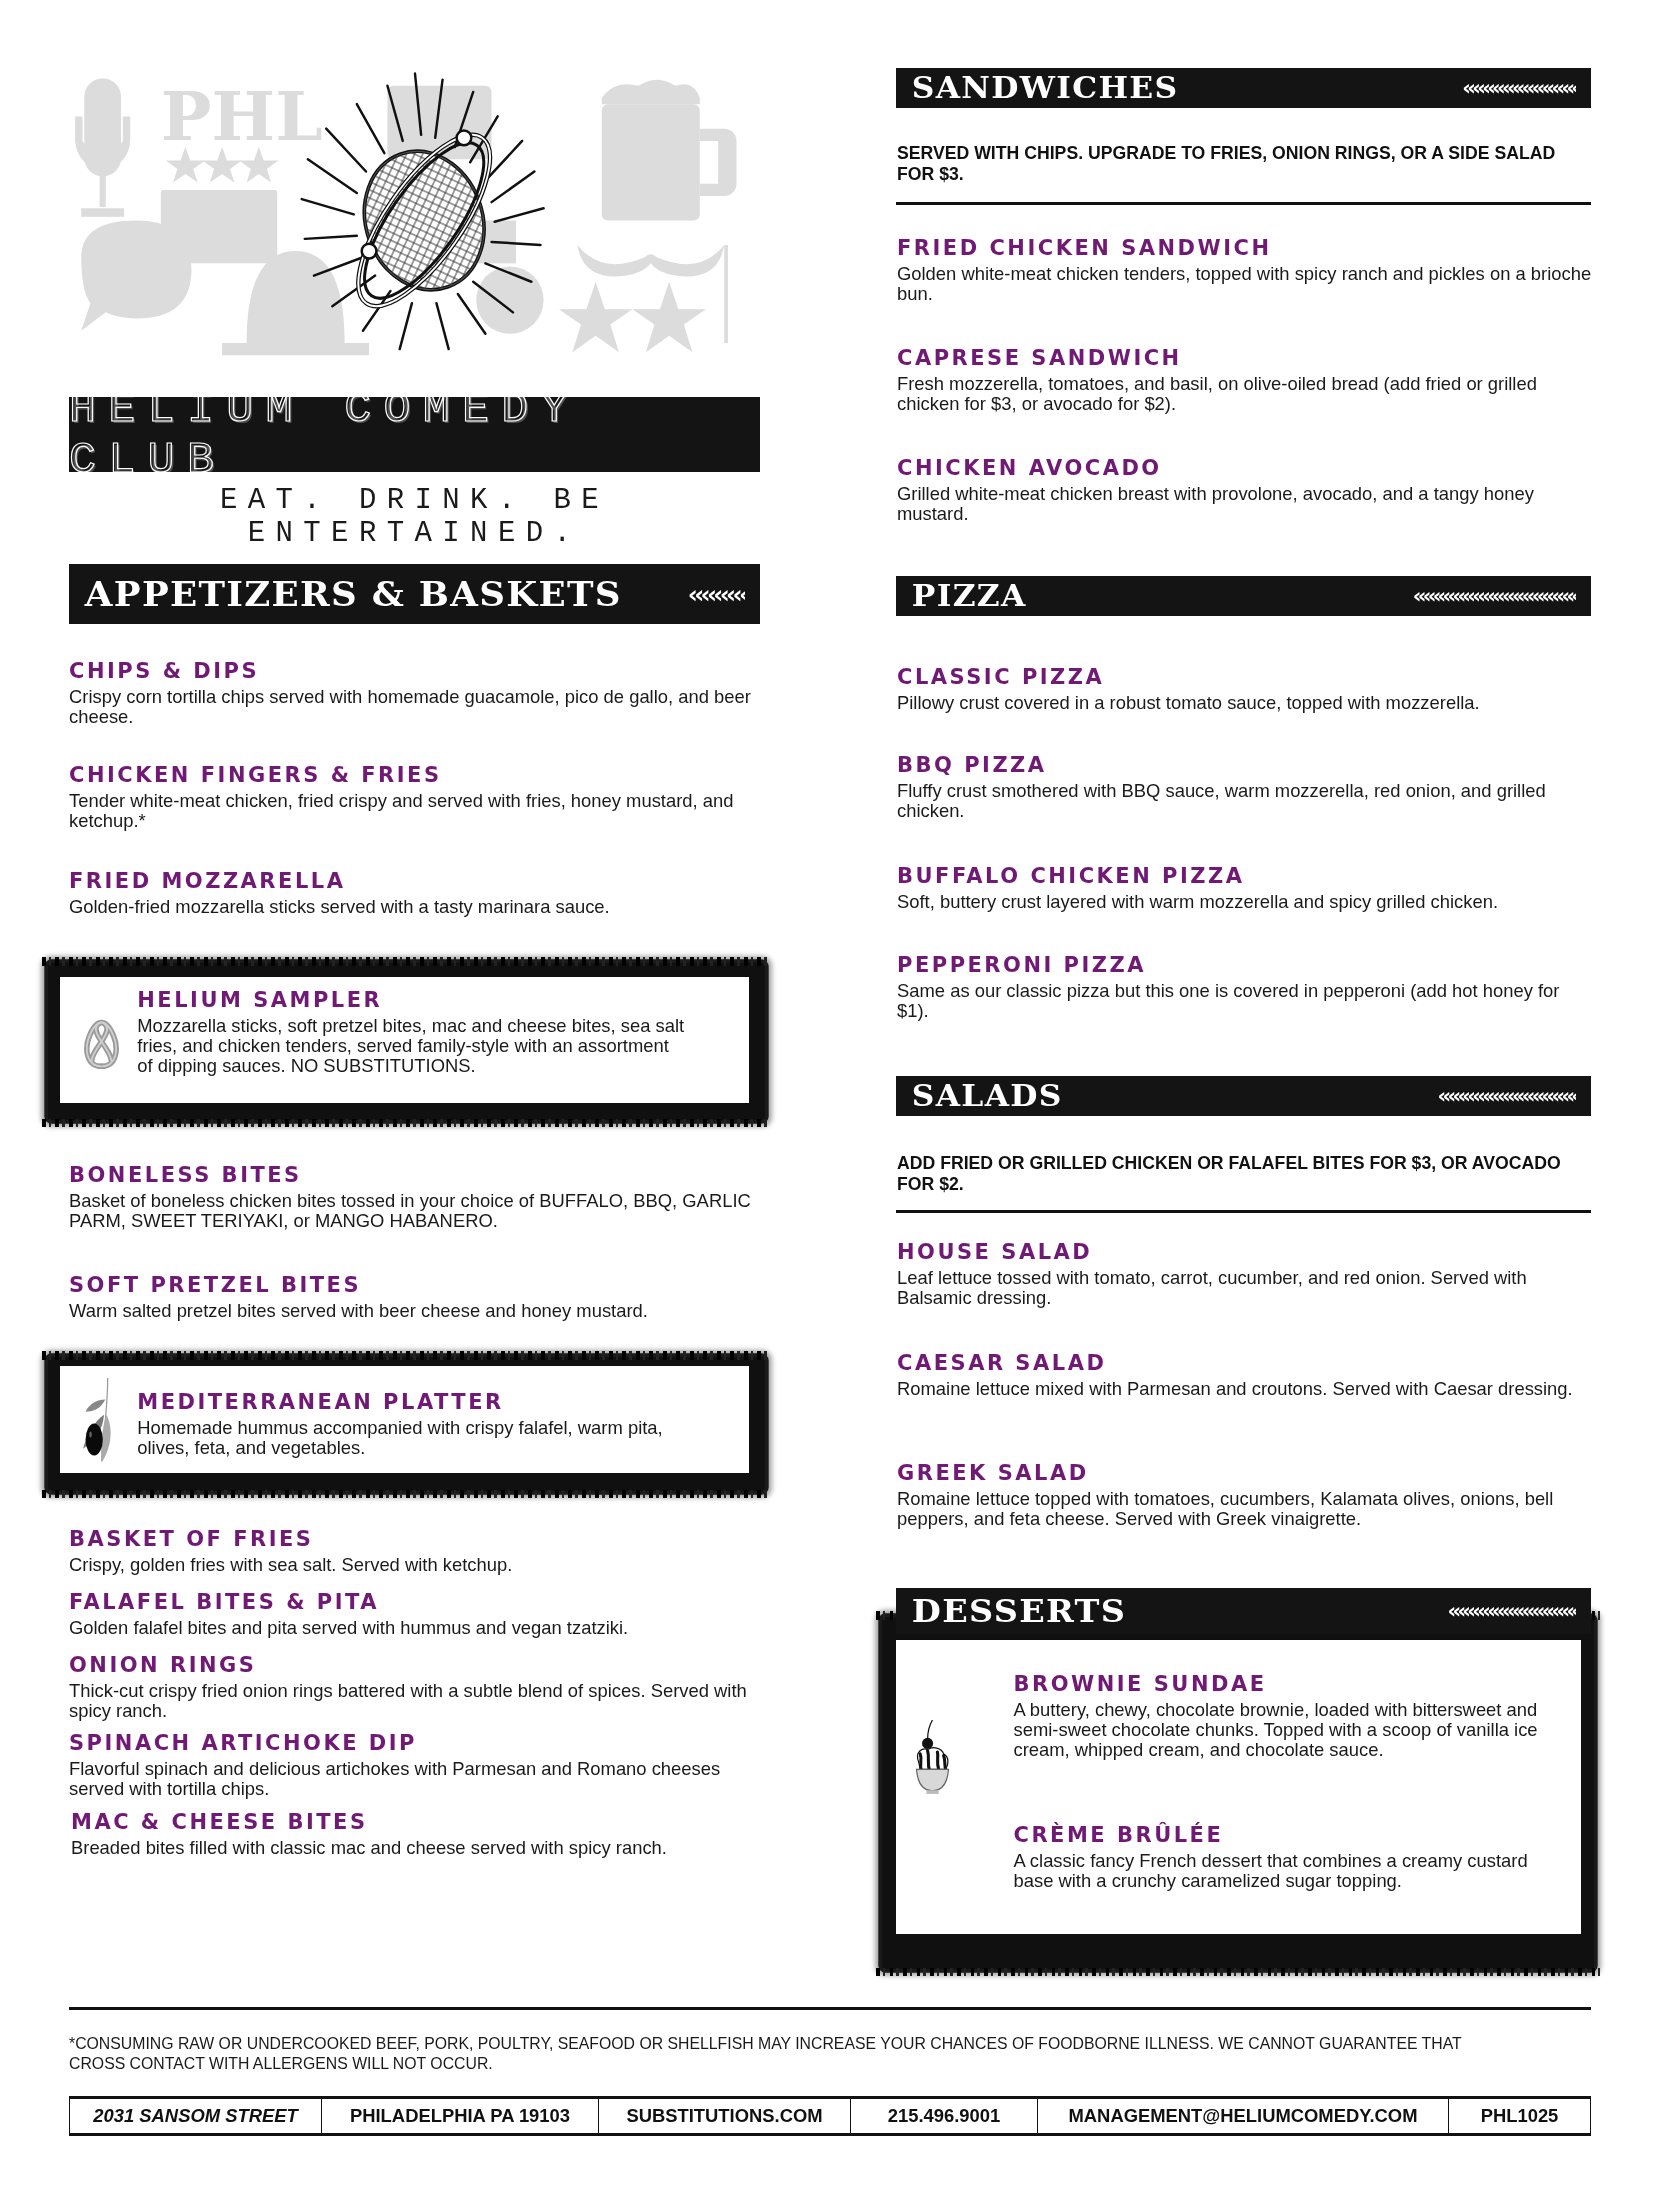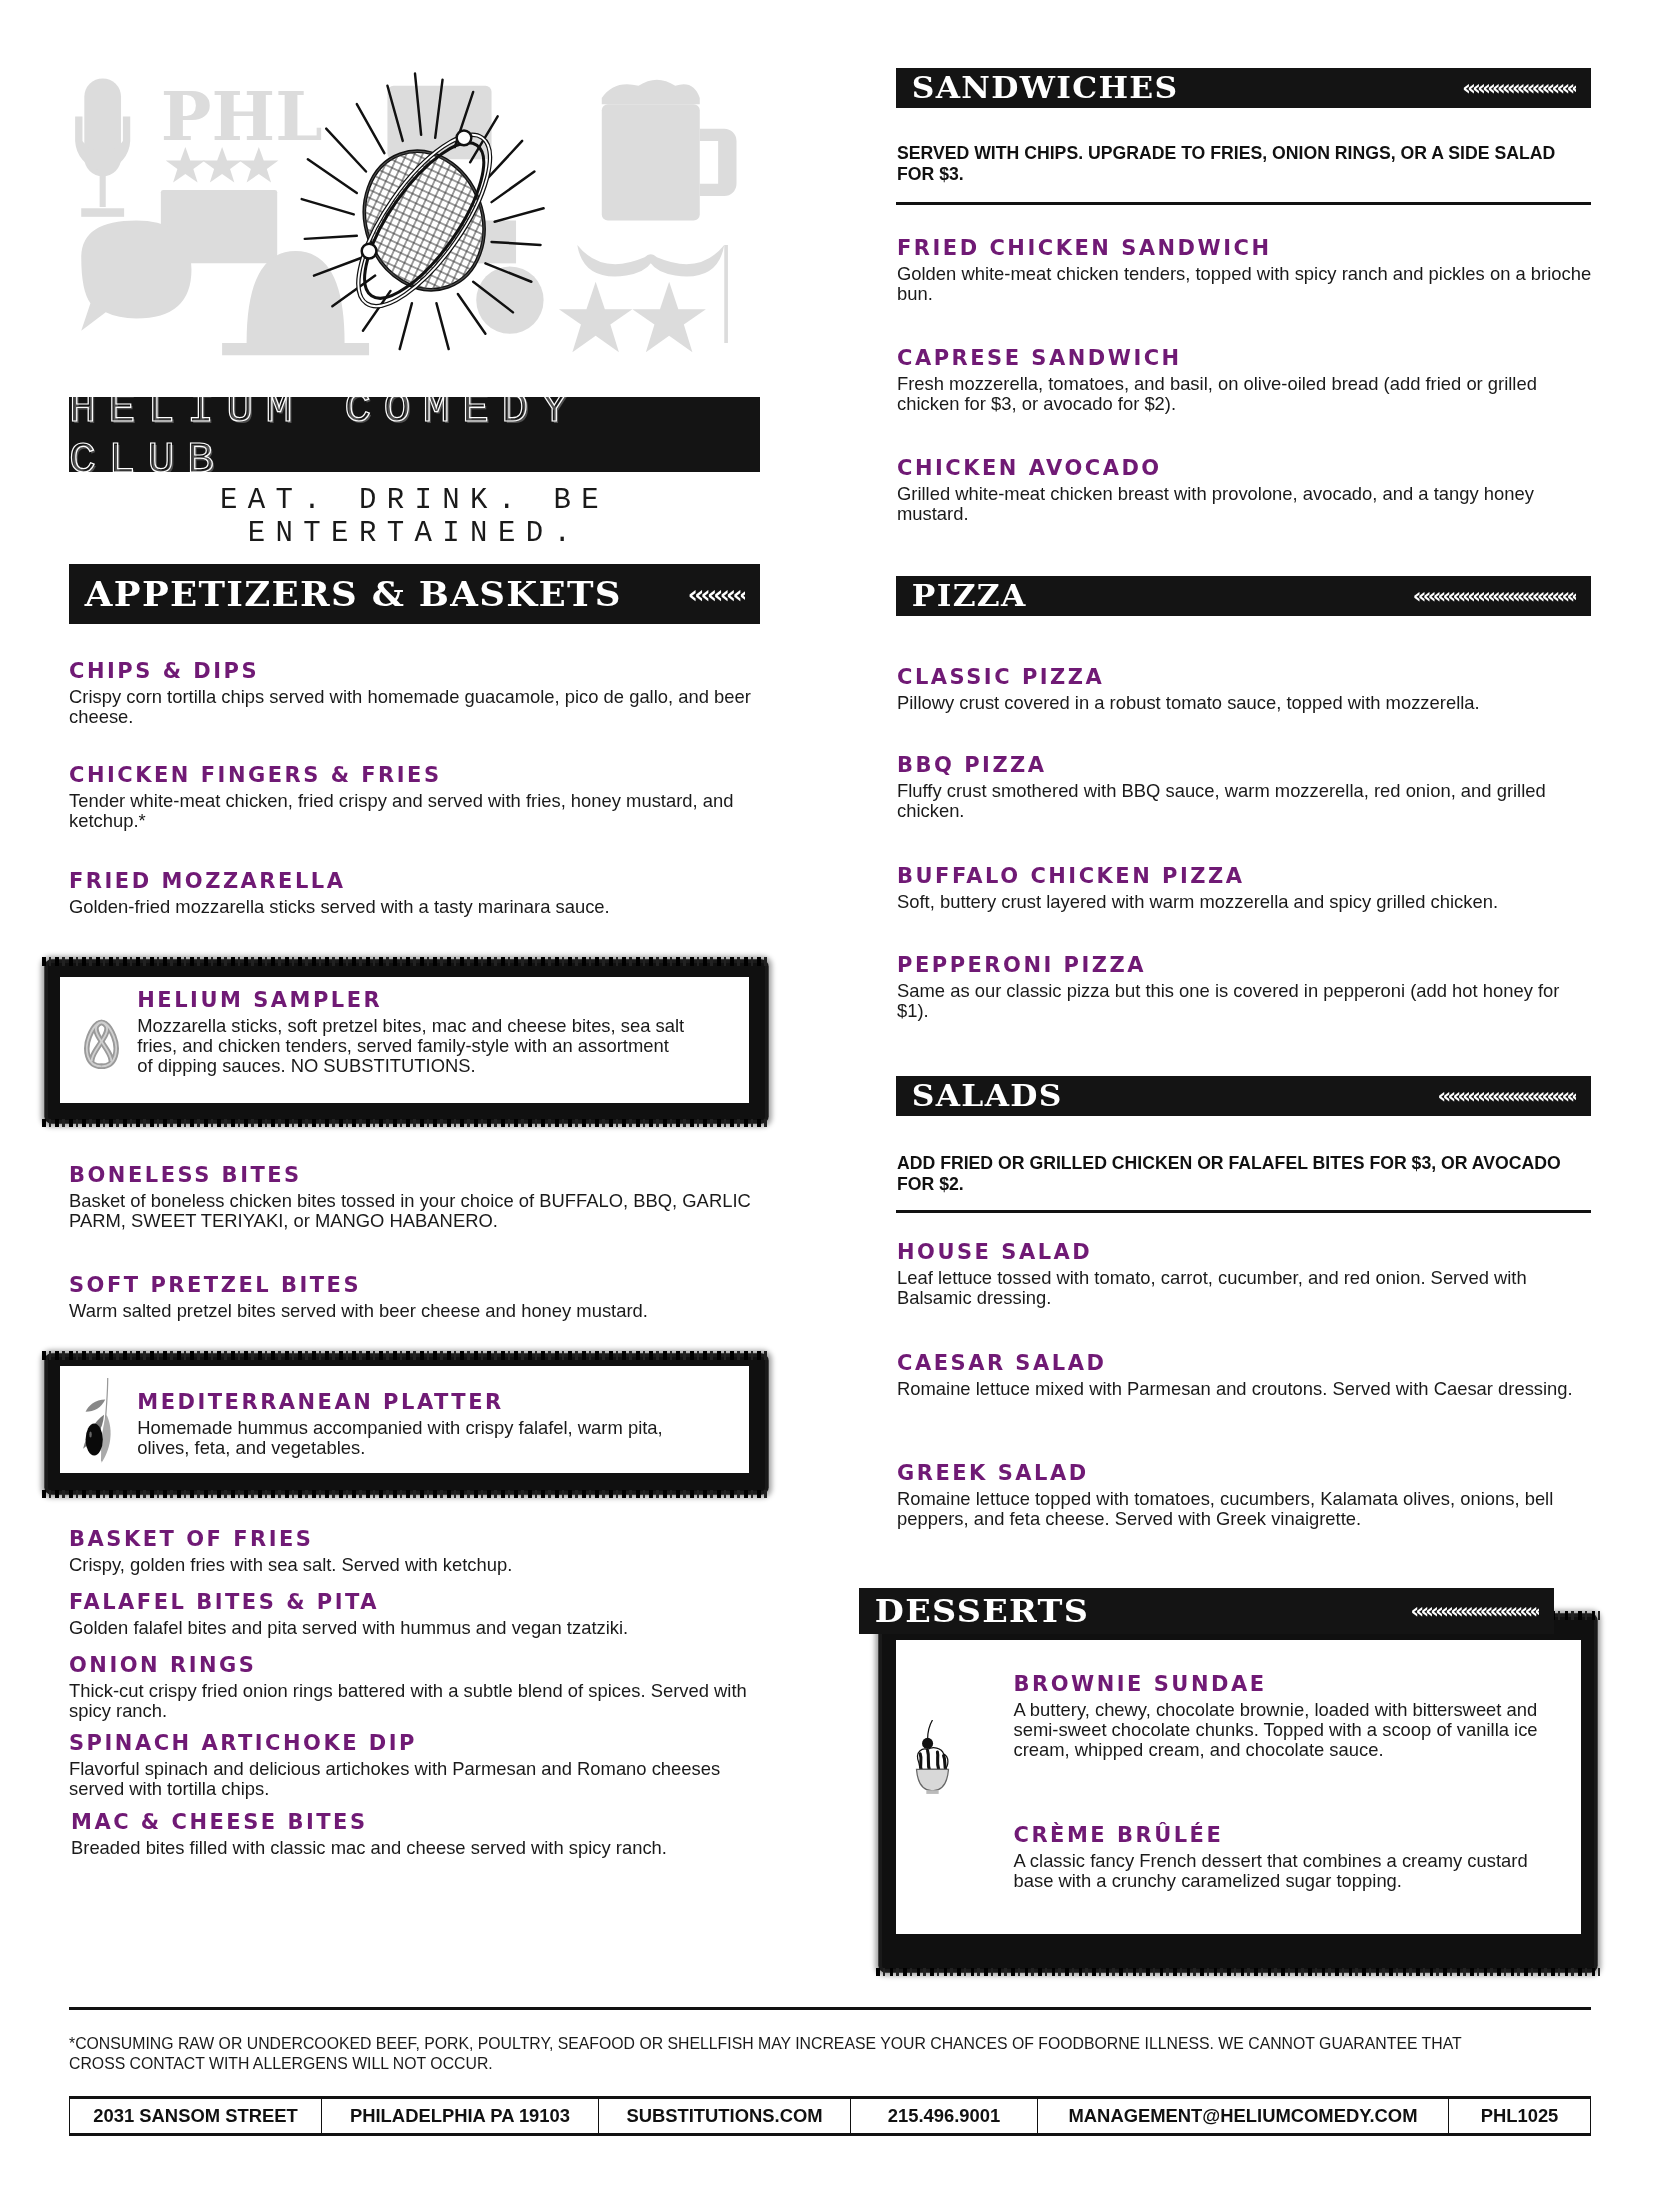--- a/index.html
+++ b/index.html
@@ -298,29 +298,29 @@
     <div class="item" style="left:118px; top:32px; width:539px;">
       <div class="name">BROWNIE SUNDAE</div>
       <div class="desc">A buttery, chewy, chocolate brownie, loaded with bittersweet and semi-sweet chocolate chunks.  Topped with a scoop of vanilla ice cream, whipped cream, and chocolate sauce.</div>
     </div>
     <div class="item" style="left:118px; top:183px; width:539px;">
       <div class="name">CRÈME BRÛLÉE</div>
       <div class="desc">A classic fancy French dessert that combines a creamy custard base with a crunchy caramelized sugar topping.</div>
     </div>
   </div>
 </div>
-<div class="sec-head" style="left:859px; top:1588px; width:695px; height:46px;">
+<div class="sec-head" style="left:896px; top:1588px; width:695px; height:46px;">
   <span class="title" style="font-size:31px;">DESSERTS</span>
   <span class="chev" style="font-size:21px;">‹‹‹‹‹‹‹‹‹‹‹‹‹‹‹‹‹‹‹‹‹‹‹‹‹‹</span>
 </div>
 
 <div class="foot-rule"></div>
 <div class="disclaimer">*Consuming raw or undercooked beef, pork, poultry, seafood or shellfish may increase your chances of foodborne illness. We cannot guarantee that cross contact with allergens will not occur.</div>
 
 <div class="foot-table">
-  <div class="foot-cell" style="width:252px;">2031 SANSOM STREET</div>
+  <div class="foot-cell" style="width:252px;font-style:italic;">2031 SANSOM STREET</div>
   <div class="foot-cell" style="width:277px;">PHILADELPHIA PA 19103</div>
   <div class="foot-cell" style="width:252px;">SUBSTITUTIONS.COM</div>
   <div class="foot-cell" style="width:187px;">215.496.9001</div>
   <div class="foot-cell" style="width:411px;">MANAGEMENT@HELIUMCOMEDY.COM</div>
   <div class="foot-cell" style="flex:1;">PHL1025</div>
 </div>
 
 
 </body></html>

